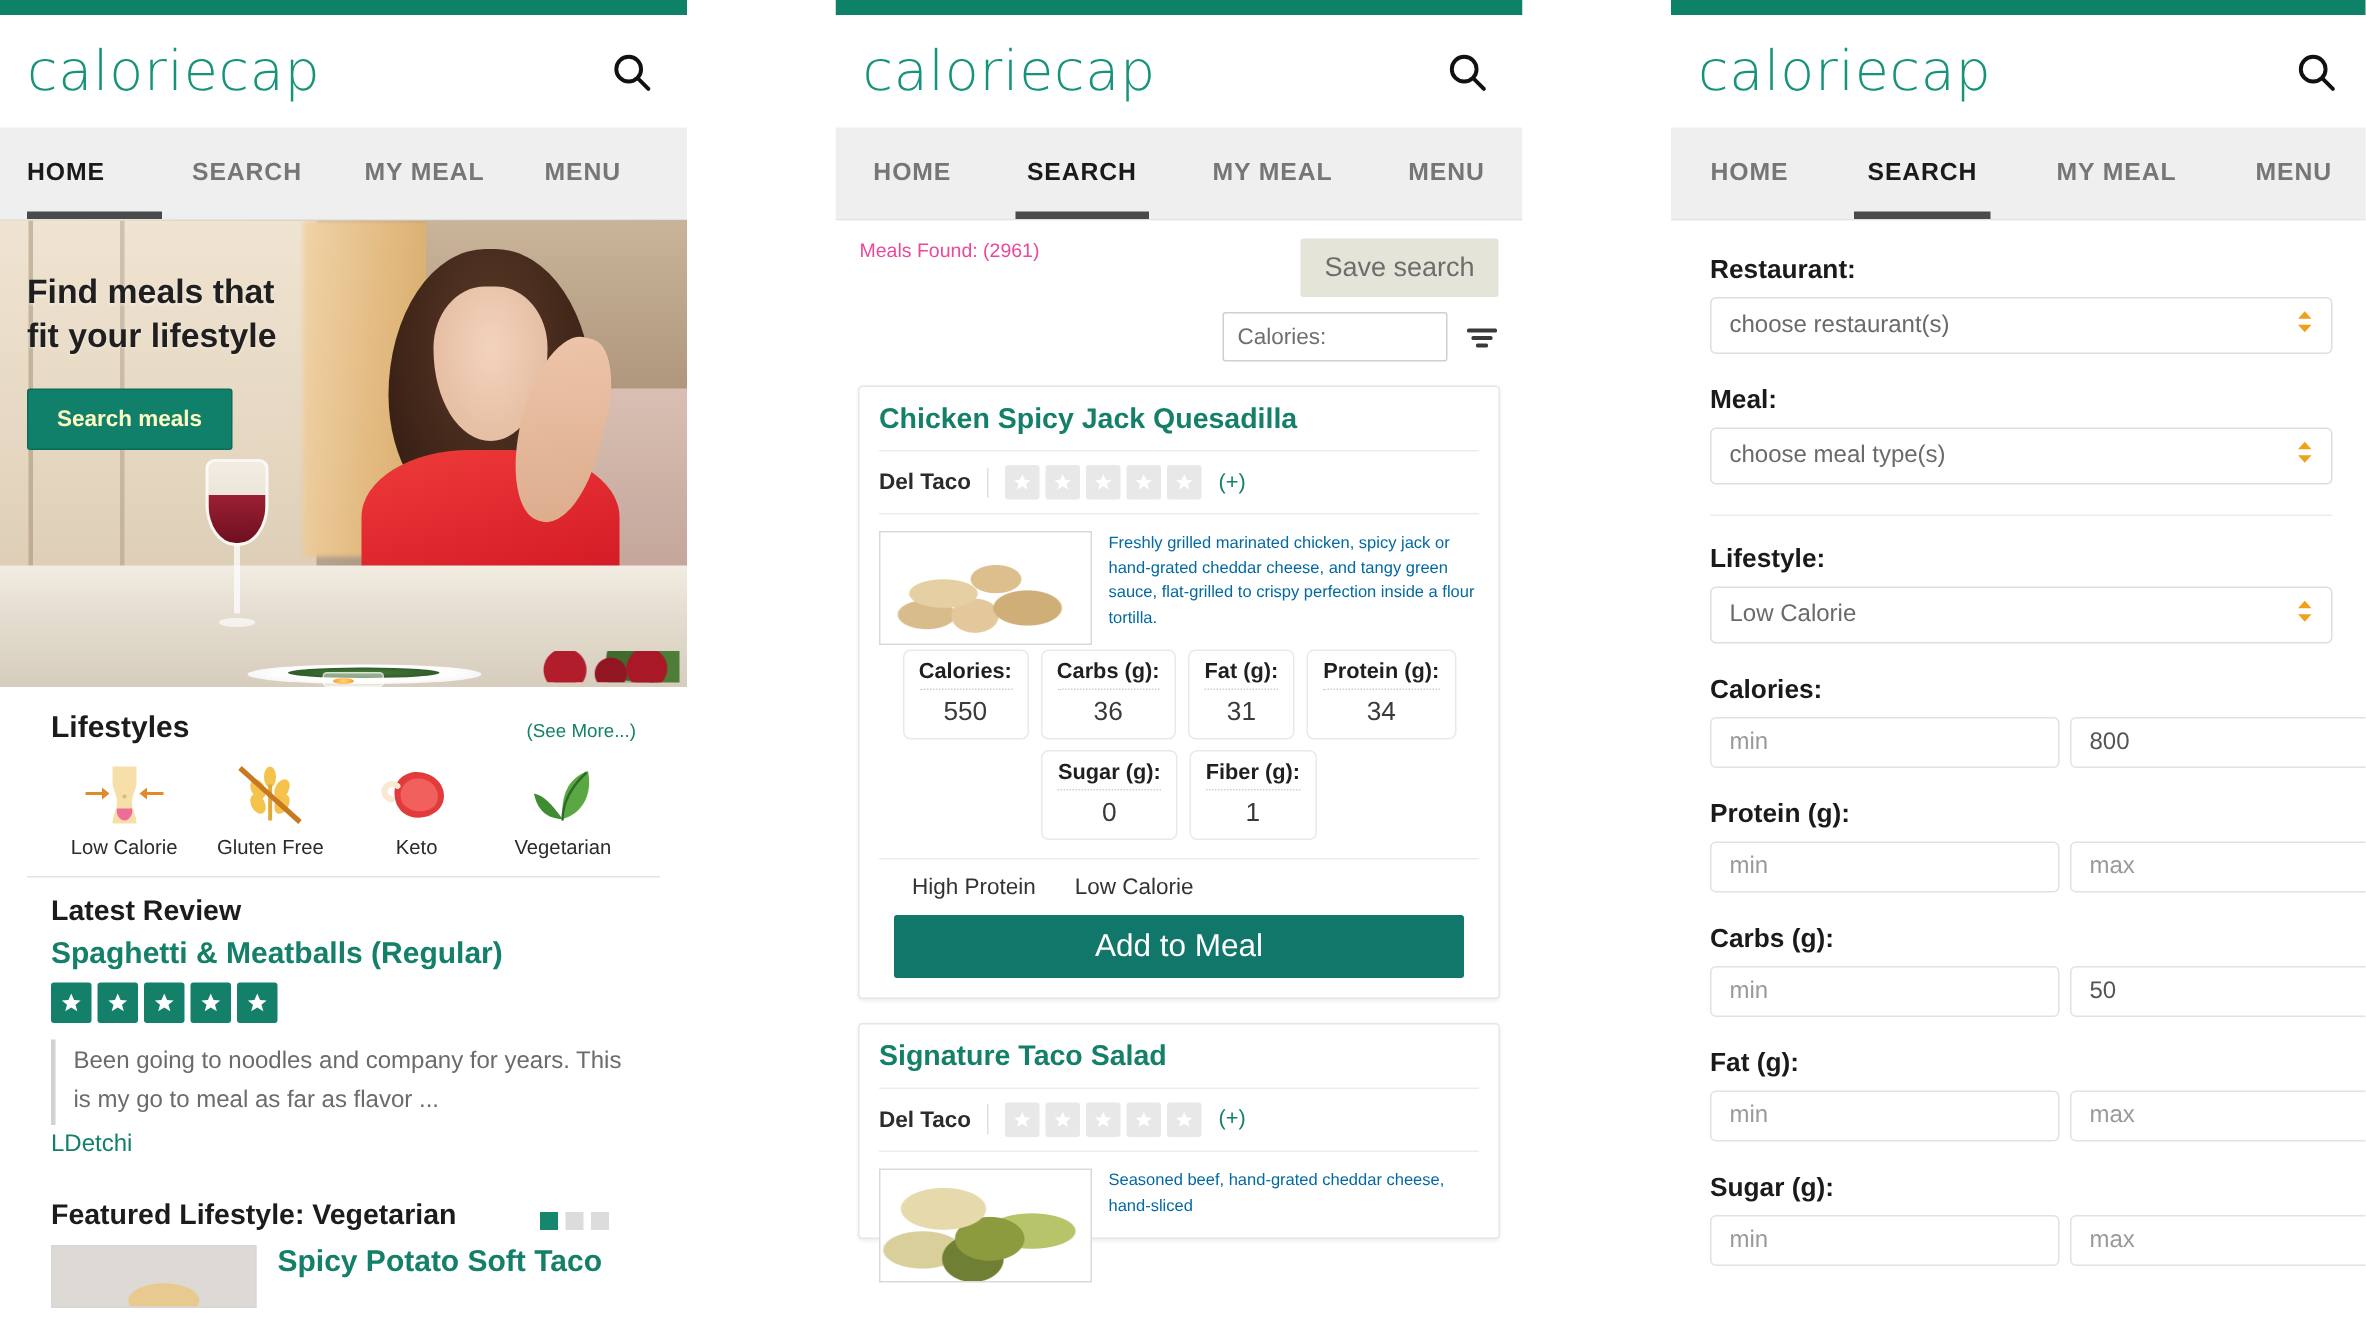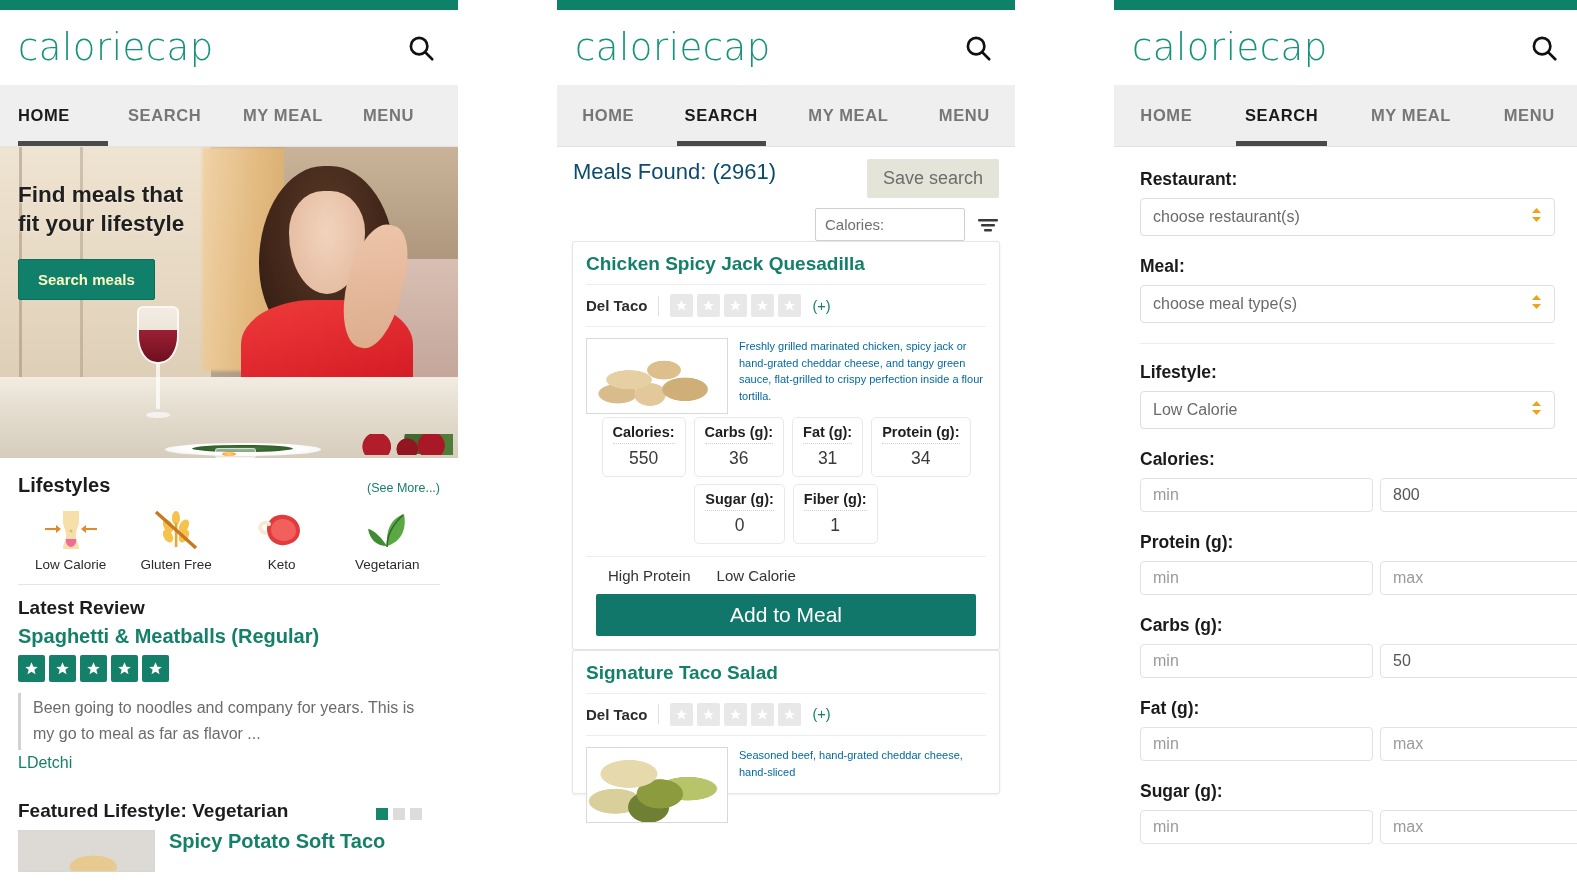--- a/index.html
+++ b/index.html
@@ -179,21 +179,21 @@
   .hero-btn {
     margin-top: 20px; display: inline-block;
     background: #10806a; color: #fef9c3;
     font-size: 15px; font-weight: 700;
     padding: 11px 19px; border: 1px solid #0b6d59;
     border-radius: 2px; cursor: pointer;
   }
 
   
   .scroll-body { flex: 1 1 auto; overflow: hidden; background:#fff; }
-  .sec { padding: 0 18px; }
+  .sec { padding: 0 34px; }
   .sec-head {
     display:flex; align-items: baseline; justify-content: space-between;
     padding-top: 16px;
   }
   .sec-title { font-size: 20px; font-weight: 700; color: #1c1c1c; }
   .see-more { font-size: 12.5px; color: #16806a; cursor:pointer; }
   .ls-row { display:flex; margin-top: 10px; }
   .ls-item { flex: 1 1 0; text-align:center; cursor: pointer; }
   .ls-icon { height: 46px; display:flex; align-items:center; justify-content:center; }
   .ls-icon svg { display:block; }
@@ -223,37 +223,37 @@
   .feat-name { font-size: 20px; font-weight: 700; color:#15806a; cursor:pointer; }
   .dots { position:absolute; right: 18px; top: -22px; display:flex; gap:5px; }
   .dot { width: 12px; height: 12px; background:#dcdcdc; }
   .dot.on { background:#16866d; }
 
   
   .results-head {
     display:flex; align-items:flex-start; justify-content:space-between;
     padding: 12px 16px 0 16px;
   }
-  .meals-found { font-size: 22px; color:#0c4a6e; }
+  .meals-found { font-size: 13px; color:#ec4899; }
   .save-search {
     background:#e5e4d8; color:#6d6d6d; border:none; cursor:pointer;
     font-size: 18px; padding: 9px 16px; border-radius:2px;
     font-family:"Liberation Sans", sans-serif;
   }
   .sort-row { display:flex; justify-content:flex-end; align-items:center; gap:12px; padding: 10px 16px 0 16px;}
   .cal-input {
     width: 150px; height: 33px; border:1px solid #cfcfcf; background:#fff;
     border-radius:2px; padding: 0 9px; font-size: 15px; color:#555;
     font-family:"Liberation Sans", sans-serif;
   }
   .cal-input::placeholder { color:#6f6f6f; }
   .sort-icon { width: 22px; height: 20px; cursor:pointer; }
 
   .card {
-    margin: 0 15px 0 15px; background:#fff;
+    margin: 16px 15px 0 15px; background:#fff;
     border:1px solid #e6e6e6; border-radius:3px;
     box-shadow: 0 1px 3px rgba(0,0,0,.07);
     padding: 11px 13px 13px 13px;
   }
   .card-title { font-size: 19px; font-weight:700; color:#15806a; cursor:pointer; }
   .card-sub {
     display:flex; align-items:center; gap:11px;
     border-top:1px solid #ededed; margin-top:9px; padding-top: 9px;
   }
   .rest-name { font-size: 15px; color:#2c2c2c; font-weight:700; }

